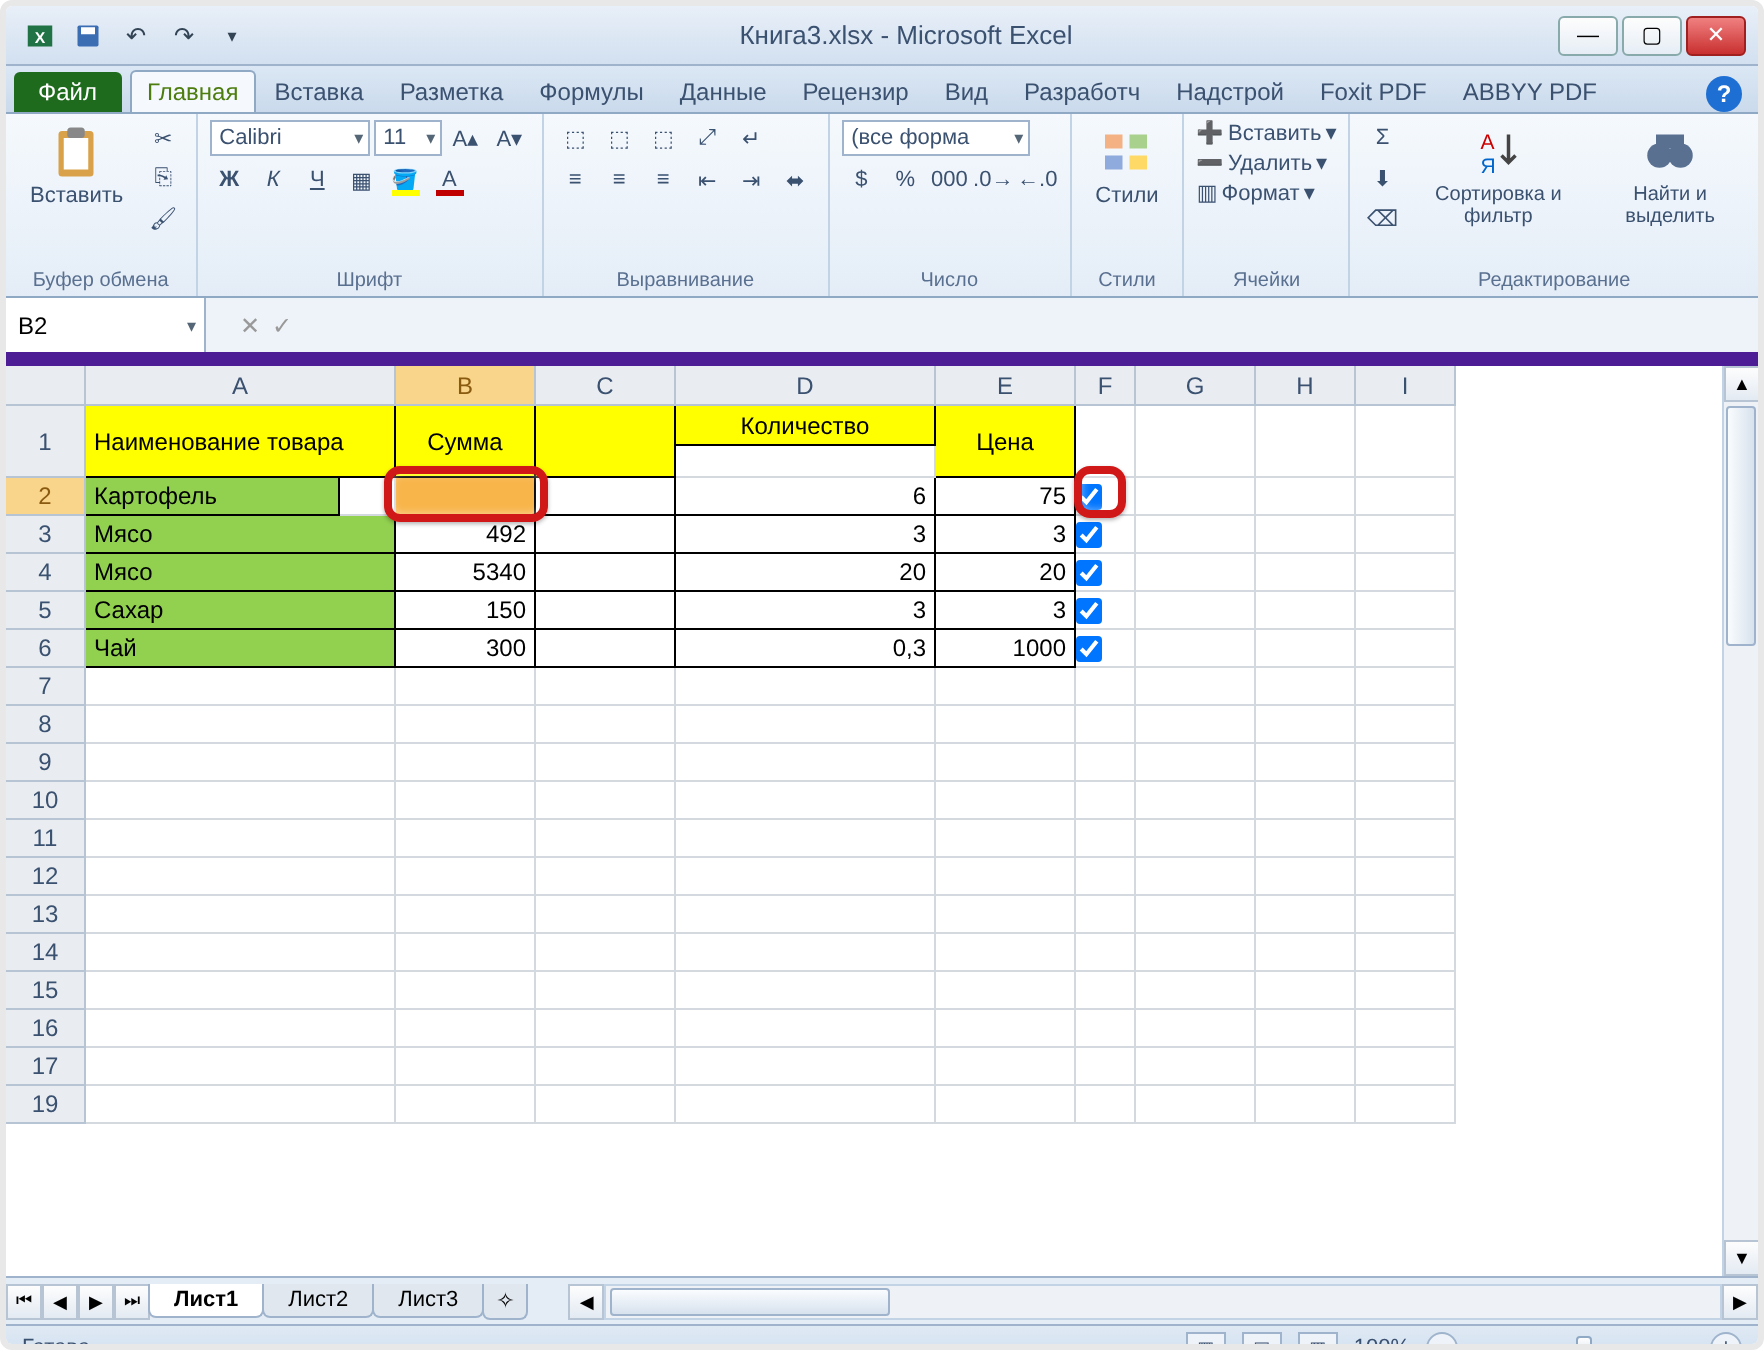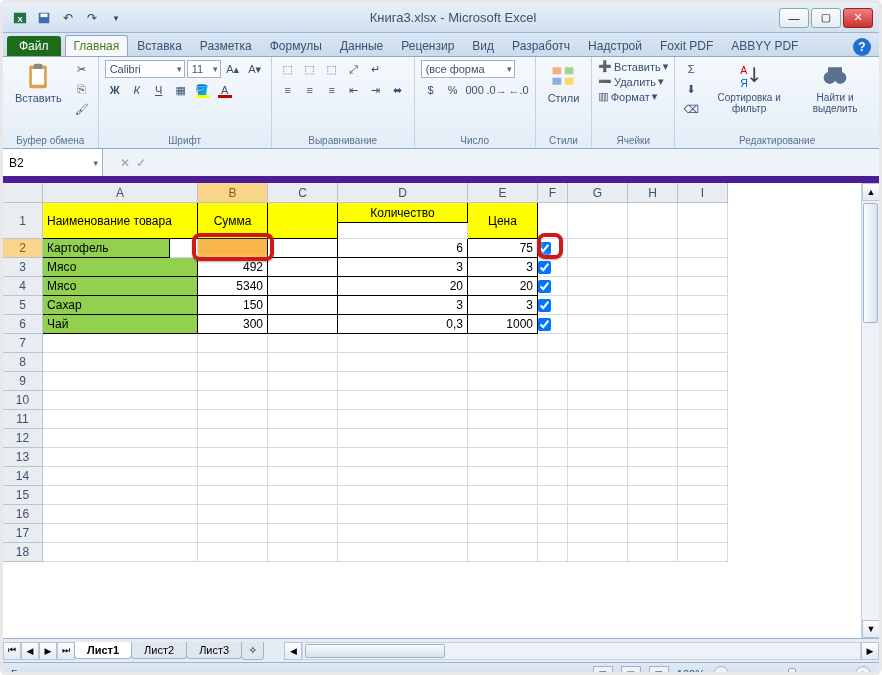--- a/index.html
+++ b/index.html
@@ -302,21 +302,21 @@
           <div class="row-h">8</div>
           <div class="row-h">9</div>
           <div class="row-h">10</div>
           <div class="row-h">11</div>
           <div class="row-h">12</div>
           <div class="row-h">13</div>
           <div class="row-h">14</div>
           <div class="row-h">15</div>
           <div class="row-h">16</div>
           <div class="row-h">17</div>
-          <div class="row-h">18</div>
+          <div class="row-h">19</div>
         </div>
       <div class="cells" id="cells" style="flex:1">
           <div class="cell " style="left: 0px; top: 0px; width: 155px; height: 36px;"></div>
           <div class="cell " style="left: 155px; top: 0px; width: 70px; height: 36px;"></div>
           <div class="cell " style="left: 225px; top: 0px; width: 70px; height: 36px;"></div>
           <div class="cell " style="left: 295px; top: 0px; width: 130px; height: 36px;"></div>
           <div class="cell " style="left: 425px; top: 0px; width: 70px; height: 36px;"></div>
           <div class="cell " style="left: 495px; top: 0px; width: 30px; height: 36px;"></div>
           <div class="cell " style="left: 525px; top: 0px; width: 60px; height: 36px;"></div>
           <div class="cell " style="left: 585px; top: 0px; width: 50px; height: 36px;"></div>

